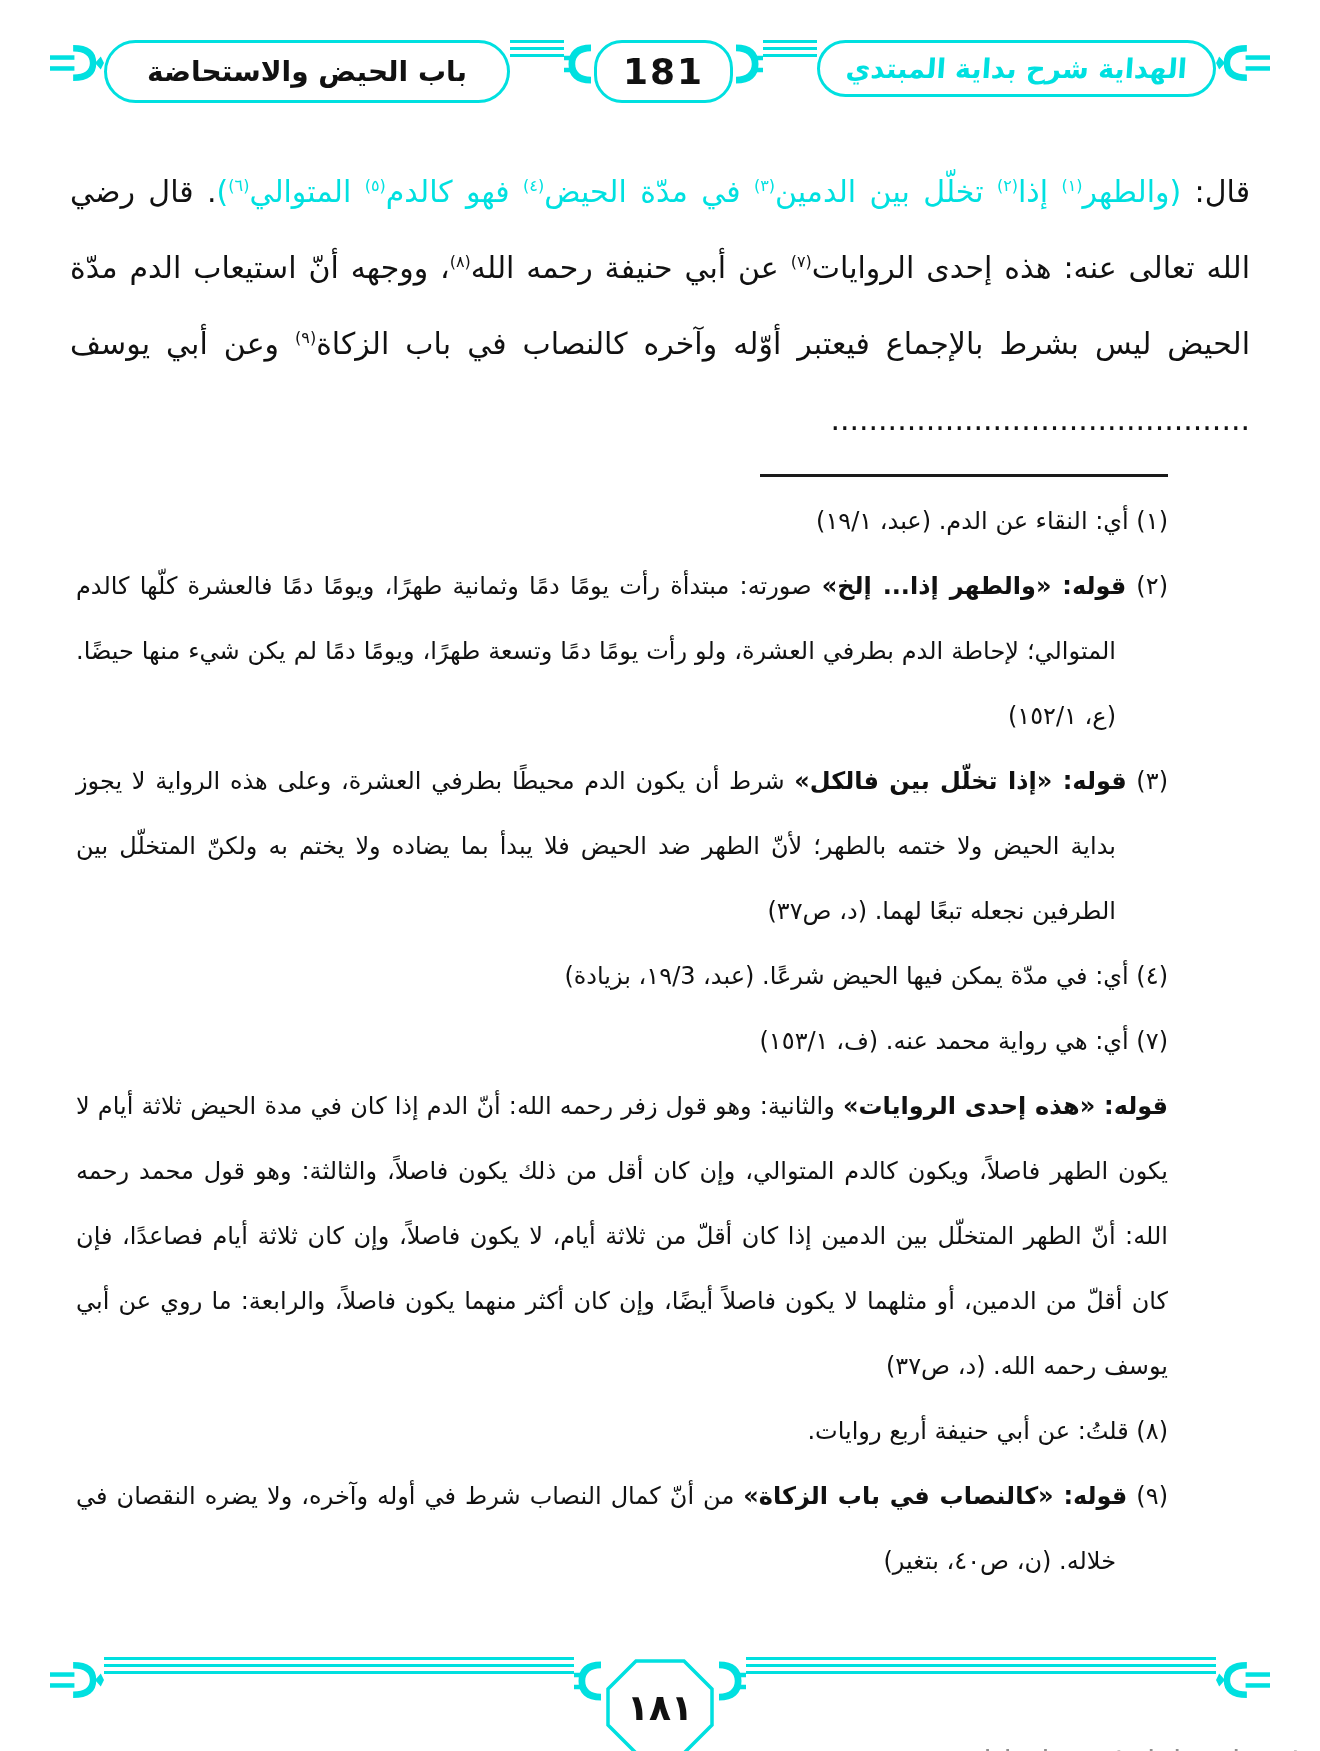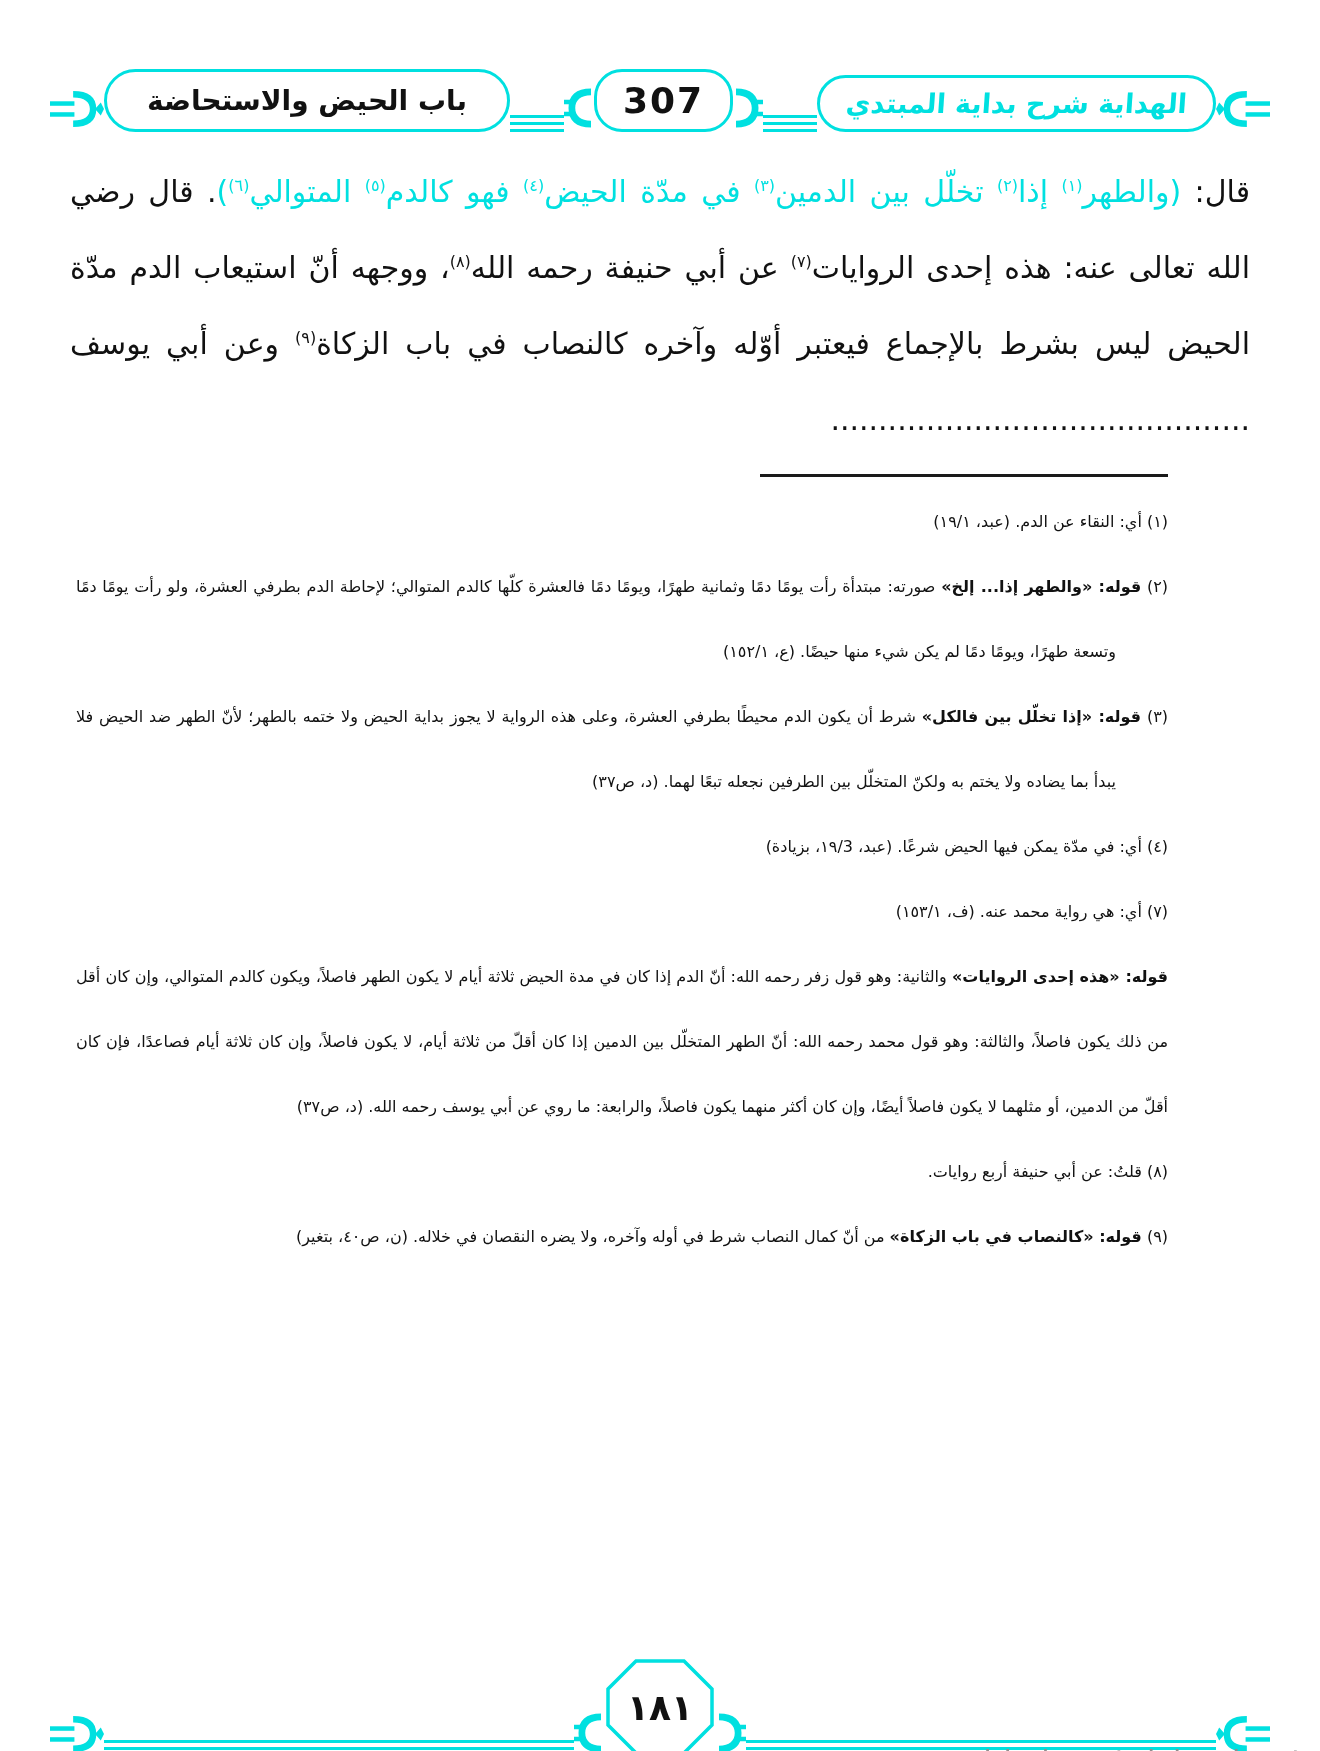--- a/index.html
+++ b/index.html
@@ -3,21 +3,21 @@
 <meta charset="utf-8">
 <style>
   :root{ --accent:#00e0e0; --ink:#111; }
   *{ box-sizing:border-box; }
   html,body{ margin:0; padding:0; background:#fff; }
   body{ width:1320px; height:1751px; overflow:hidden;
         font-family:"DejaVu Sans", sans-serif; color:var(--ink); }
   .page{ position:relative; width:1320px; height:1751px; background:#fff; }
 
   
-  .band{ display:flex; align-items:flex-end; }
+  .band{ display:flex; align-items:flex-start; }
   .page-header{ margin:40px 50px 0; height:92px; }
   .rule{ flex:1 1 auto; height:17px; min-width:30px;
          background:linear-gradient(to bottom,
            var(--accent) 0 3px, transparent 3px 7px,
            var(--accent) 7px 10px, transparent 10px 14px,
            var(--accent) 14px 17px); }
   .orn{ fill:var(--accent); flex:0 0 auto; }
   .flip{ transform:scaleX(-1); }
   .badge{ flex:0 0 auto; border:3px solid var(--accent); background:#fff;
           display:flex; align-items:center; justify-content:center; }
@@ -35,21 +35,21 @@
          line-height:76px; color:var(--ink); }
   .matn .accent{ color:var(--accent); }
   .matn sup{ font-size:16px; line-height:0; }
 
   
   .fn-sep{ width:408px; height:3px; background:#1a1a1a;
            margin:16px 152px 12px auto; }
 
   
   .footnotes{ direction:rtl; text-align:justify;
-              margin:4px 152px 0 76px; font-size:16px; line-height:65px; }
+              margin:4px 152px 0 76px; font-size:24px; line-height:65px; }
   .footnotes p{ margin:0; padding-right:52px; text-indent:-52px; }
   .footnotes p.no-marker{ padding-right:0; text-indent:0; }
   .footnotes .bold{ font-weight:bold; }
 
   
   .page-footer{ position:absolute; left:50px; right:50px; bottom:34px; height:100px; }
   .oct{ fill:#fff; stroke:var(--accent); stroke-width:3.5; }
   .oct-text{ font-size:36px; font-weight:bold; fill:var(--ink);
              font-family:"DejaVu Sans", sans-serif; }
   .watermark{ position:absolute; right:16px; bottom:12px; font-size:30px;
@@ -81,21 +81,21 @@
         <use href="#orn-end"></use>
       </svg>
     <div class="badge badge-chapter">
       <span>باب الحيض والاستحاضة</span>
     </div>
     <div class="rule"></div>
     <svg class="orn" width="30" height="48" viewBox="0 0 40 64">
         <use href="#orn-brk"></use>
       </svg>
     <div class="badge badge-page">
-      <span>307</span>
+      <span>181</span>
     </div>
     <svg class="orn flip" width="30" height="48" viewBox="0 0 40 64">
         <use href="#orn-brk"></use>
       </svg>
     <div class="rule"></div>
     <div class="badge badge-book">
       <span>الهداية شرح بداية المبتدي</span>
     </div>
     <svg class="orn" width="54" height="46" viewBox="0 0 84 64">
         <use href="#orn-end"></use>

